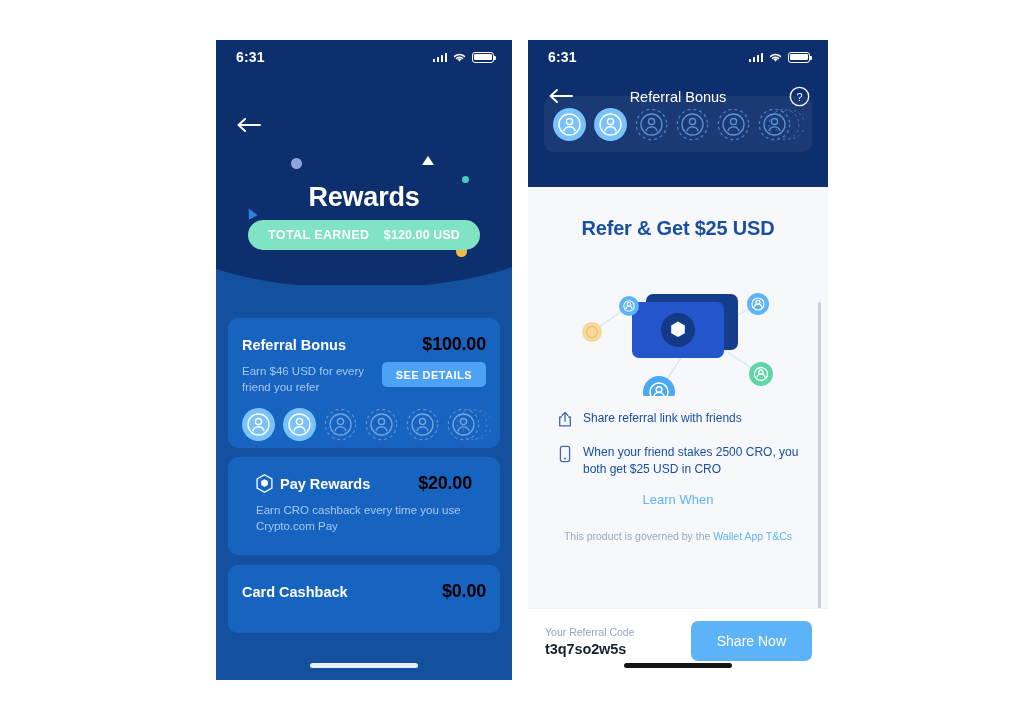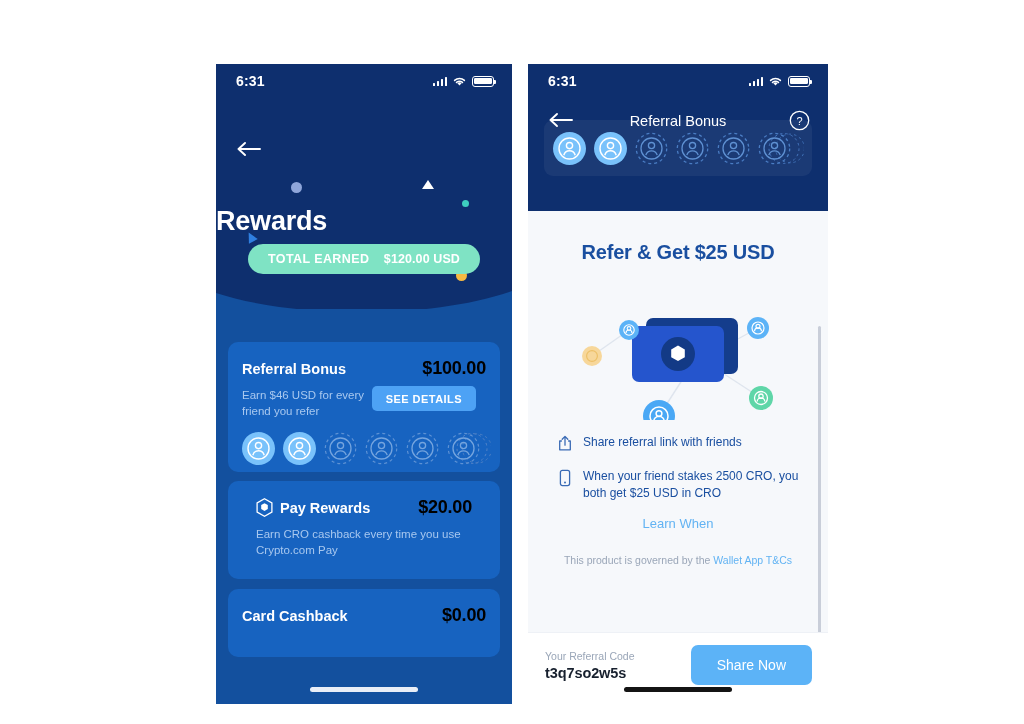--- a/index.html
+++ b/index.html
@@ -2,21 +2,21 @@
 <html><head>
 <meta charset="utf-8">
 <style>
   * { box-sizing: border-box; margin: 0; padding: 0; }
   html, body {
     width: 1024px; height: 724px;
     background: #ffffff;
     font-family: "Liberation Sans", sans-serif;
     overflow: hidden;
   }
-  .stage { position: relative; width: 1024px; height: 604px; background:#fff;margin-top:24px; }
+  .stage { position: relative; width: 1024px; height: 604px; background:#fff; }
 
   
   .phone {
     position: absolute;
     overflow: hidden;
   }
   #phone-left {
     left: 216px; top: 40px; width: 296px; height: 640px;
     background: #0e2f6e;
   }
@@ -55,21 +55,21 @@
   .batt span { display:block; width:100%; height:100%; background:#fff; border-radius:1.2px;}
 
   
   .lp-hero { position: relative; height: 215px; }
   .back-arrow {
     position:absolute; left:20px; top:42px; width:26px; height:18px;
   }
   .back-arrow svg { display:block; }
   .hero-title {
     position:absolute; left:0; right:0; top:108px;
-    text-align:left; color:#fff;
+    text-align:center; color:#fff;
     font-size:27px; font-weight:bold; letter-spacing:-.2px;
   }
   .total-pill {
     position:absolute; left:50%; transform:translateX(-50%); top:146px;
     background:#7fe3c4;
     border-radius:22px;
     height:30px; min-width:232px;
     display:flex; align-items:center; justify-content:space-between;
     padding: 0 20px;
     color:#ffffff; font-weight:bold; font-size:12.5px; letter-spacing:.4px;
@@ -99,21 +99,21 @@
   .card-title {
     color:#fff; font-size:14.5px; font-weight:bold;
     display:flex; align-items:center; gap:7px;
   }
   .card-amount { color:#000000; font-size:18px; font-weight:bold; letter-spacing:-.2px; }
   .card-sub {
     margin-top:9px; color:#a8c8ef; font-size:11.5px; line-height:1.35; max-width:150px;
   }
   .card-sub.wide { max-width: 100%; }
   .see-details {
-    position:absolute; right:24px; top:44px;
+    position:absolute; right:14px; top:44px;
     background:#4da2f5; color:#fff;
     border:none; border-radius:5px;
     height:25px; padding:0 14px;
     font-family:inherit; font-size:11px; font-weight:bold; letter-spacing:.45px;
     cursor:pointer;
   }
   .avatar-row { display:flex; align-items:center; gap:8px; margin-top:13px; }
   .avatar { width:33px; height:33px; position:relative; flex:none; }
   .avatar svg { display:block; }
 

